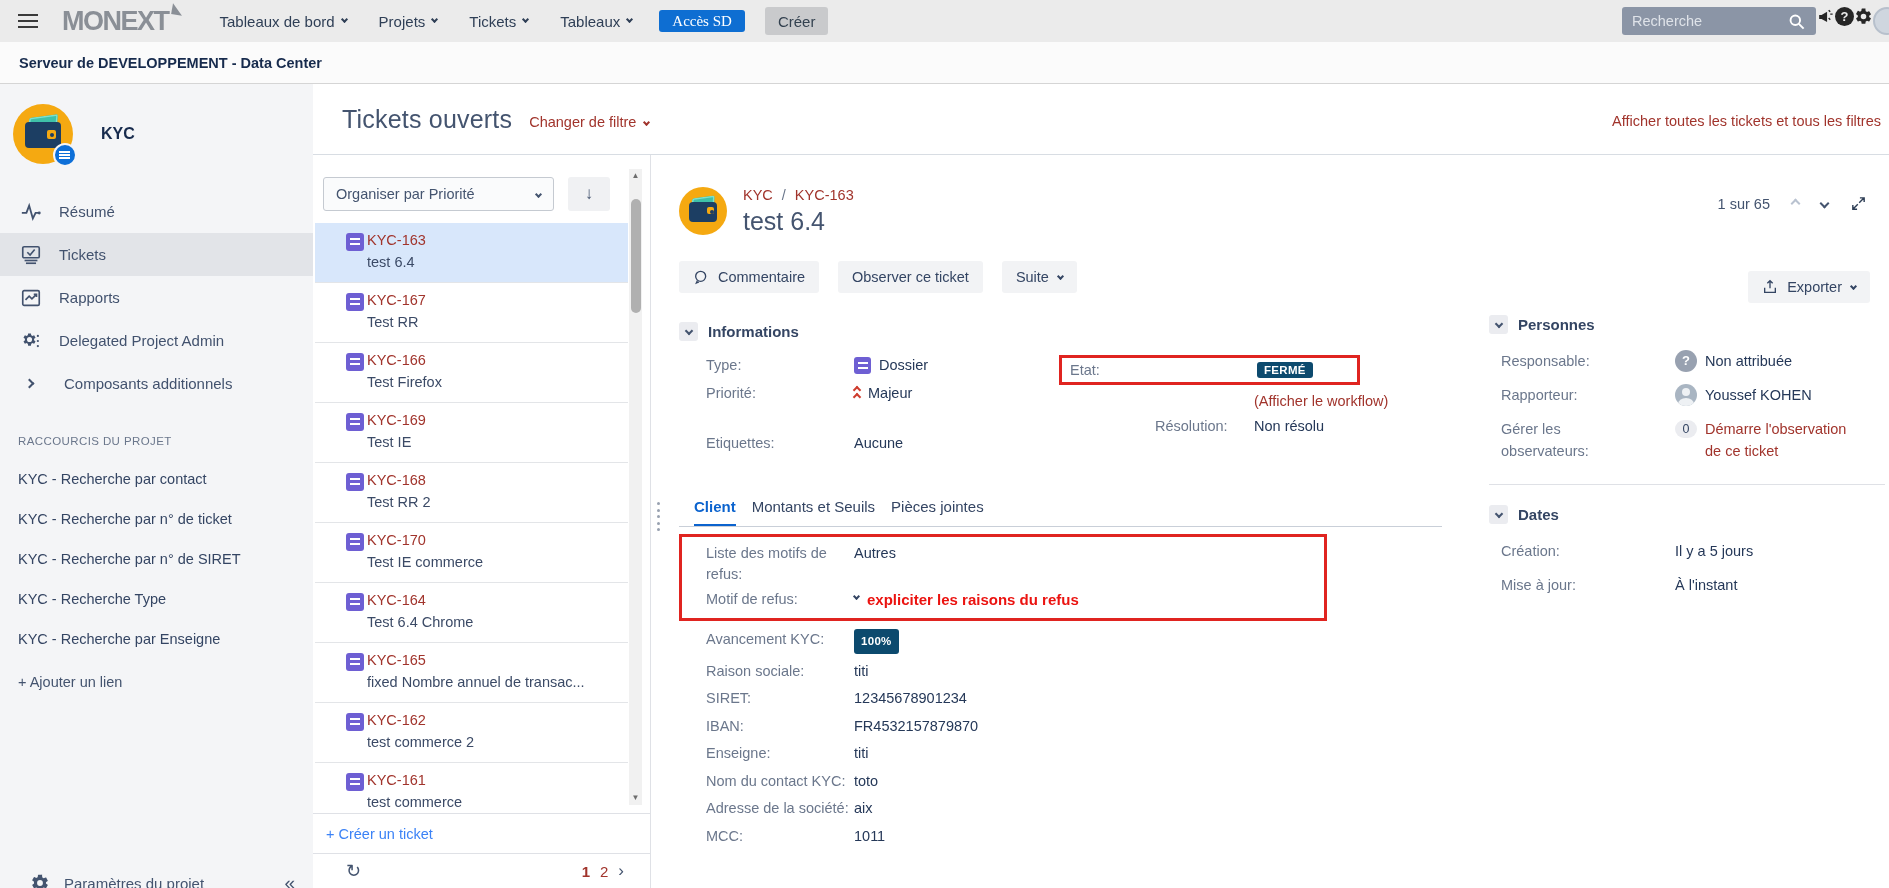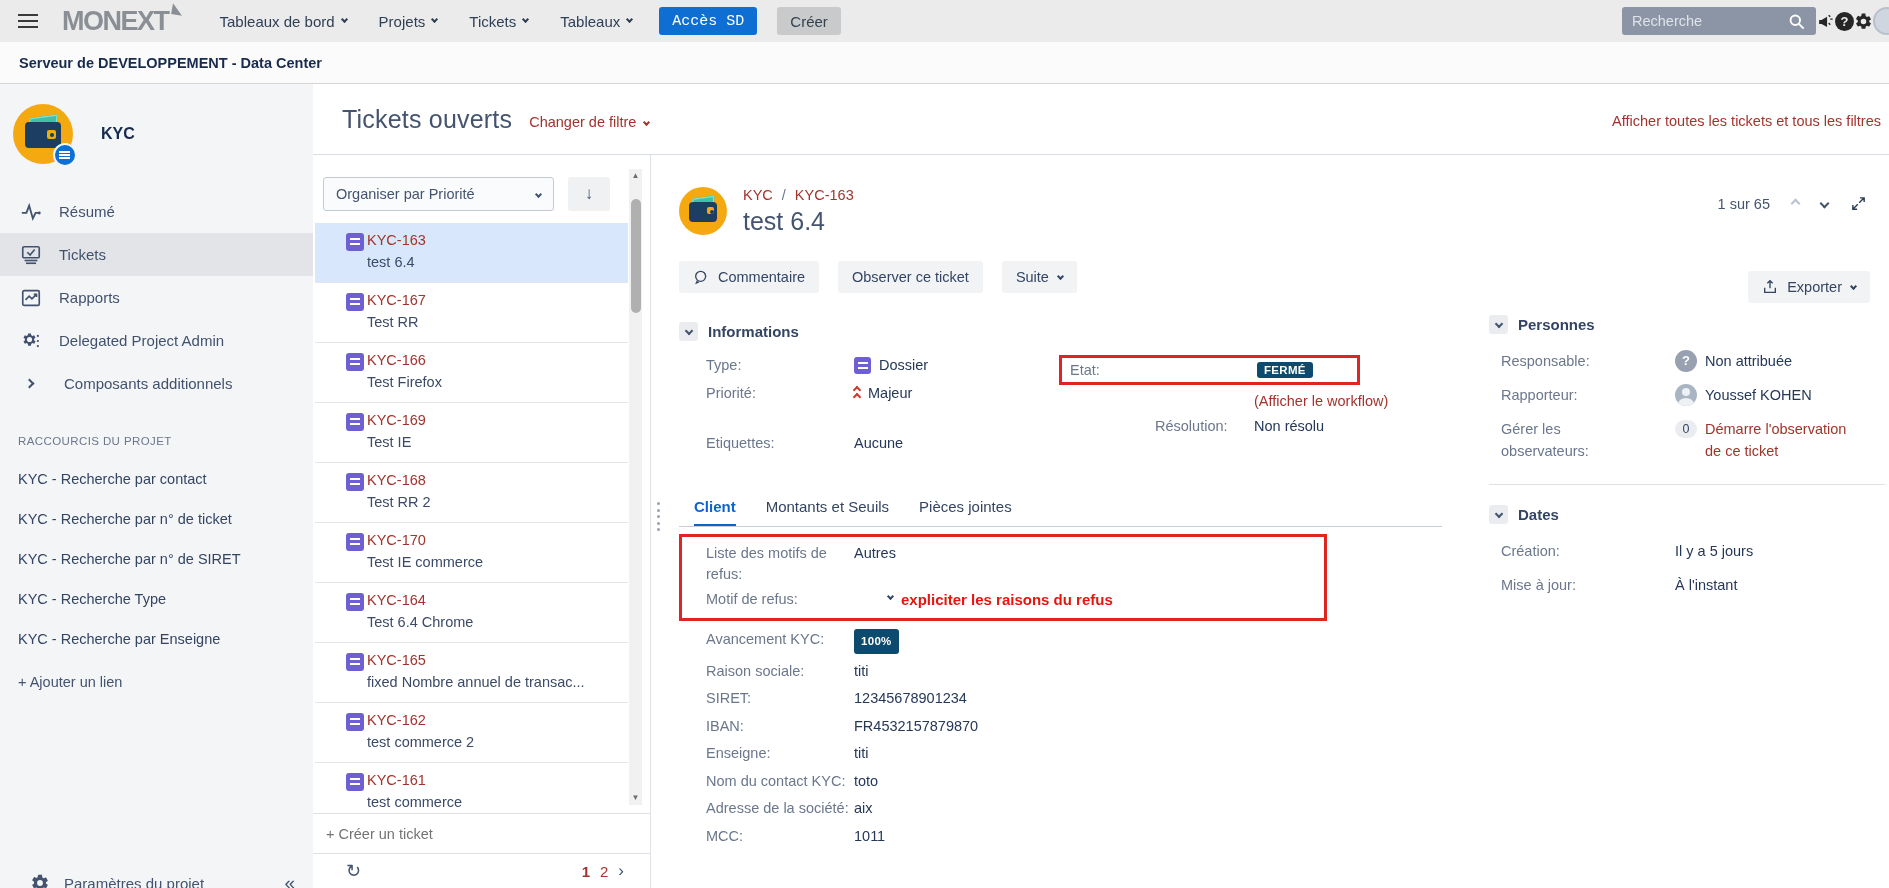--- a/index.html
+++ b/index.html
@@ -14,23 +14,23 @@
   .cv.sm { width:5px; height:5px; }
 
   
   .navbar { height:42px; background:#ebebeb; display:flex; align-items:center; padding:0 14px 0 18px; gap:10px; position:relative; }
   .burger { width:20px; height:14px; border-top:2px solid #3a3a3a; border-bottom:2px solid #3a3a3a; position:relative; margin-right:14px; cursor:pointer; }
   .burger::after { content:""; position:absolute; left:0; right:0; top:4px; height:2px; background:#3a3a3a; }
   .logo { font-size:27px; font-weight:bold; letter-spacing:-1.5px; color:#8a8f96; margin-right:18px; position:relative; padding-right:12px; }
   .logo .flag { position:absolute; right:-2px; top:-2px; width:0; height:0; border-bottom:11px solid #8a8f96; border-left:11px solid transparent; transform:rotate(100deg); }
   .nav-item { display:flex; align-items:center; gap:7px; color:#2f3f56; font-size:15px; padding:0 11px; cursor:pointer; height:42px; }
   .nav-item .cv { color:#2f3f56; margin-top:-3px; }
-  .btn-blue { background:#0e6ed2; color:#fff; border:none; border-radius:3px; height:28px; padding:0 13px; font-size:15px; font-family:Liberation Mono, monospace; margin-left:6px; cursor:pointer; }
+  .btn-blue { background:#0e6ed2; color:#fff; border:none; border-radius:3px; height:22px; padding:0 13px; font-size:15px; font-family:Liberation Serif, serif; margin-left:6px; cursor:pointer; }
   .btn-gray { background:#c9cacc; color:#33414f; border:none; border-radius:3px; height:28px; padding:0 13px; font-size:15px; font-family:inherit; margin-left:10px; cursor:pointer; }
-  .nav-right { margin-left:auto; display:flex; align-items:center; gap:0; }
+  .nav-right { margin-left:auto; display:flex; align-items:flex-start; gap:0; }
   .searchbox { display:flex; align-items:center; background:#8b95a6; border-radius:3px; height:28px; width:194px; padding:0 10px; }
   .searchbox input { flex:1; background:transparent; border:none; outline:none; color:#fff; font-size:14.5px; font-family:inherit; min-width:0; }
   .searchbox input::placeholder { color:#dfe3e9; }
   .nav-ico { width:19px; height:19px; color:#262626; cursor:pointer; display:flex; align-items:center; justify-content:center; }
   .nav-ico svg { width:19px; height:19px; display:block; }
   .help-ico { width:19px; height:19px; border-radius:50%; background:#262626; color:#ebebeb; font-size:13px; font-weight:bold; display:flex; align-items:center; justify-content:center; cursor:pointer; }
   .nav-avatar { width:28px; height:28px; border-radius:50%; background:#cfd6df; border:2px solid #b7c0cc; margin-right:-26px; flex:none; }
 
   
   .env { height:42px; background:#fbfbfb; border-bottom:1px solid #d5d5d5; display:flex; align-items:center; padding:0 19px; }
@@ -78,21 +78,21 @@
   .sort-dd .cv { margin-left:auto; color:#44546f; }
   .sort-btn { width:42px; height:34px; background:#f0f1f3; border:none; border-radius:3px; color:#44546f; font-size:17px; cursor:pointer; font-family:inherit; }
   .rows { margin:12px 22px 0 2px; height:623px; overflow:hidden; }
   .t-row { display:grid; grid-template-columns:52px 1fr; grid-template-rows:22px 22px; height:60px; padding-top:9px; border-bottom:1px solid #e3e5e8; cursor:pointer; background:#fff; }
   .t-row.sel { background:#d8e7fb; }
   .doc-ico { grid-row:1; width:18px; height:18px; margin-left:31px; margin-top:1px; background:#6e5fd3; border-radius:3px; position:relative; }
   .doc-ico::after { content:""; position:absolute; left:4px; top:5px; width:10px; height:9px; background:repeating-linear-gradient(#fff 0 2px, transparent 2px 5px); }
   .doc-ico.sm2 { width:17px; height:17px; margin:0; }
   .t-key { grid-column:2; grid-row:1; color:#a1342c; font-size:14.5px; }
   .t-sum { grid-column:2; grid-row:2; color:#3b4a66; font-size:14.5px; white-space:nowrap; overflow:hidden; }
-  .create-bar { position:absolute; left:0; right:0; bottom:34px; height:41px; border-top:1px solid #dfe1e6; border-bottom:1px solid #dfe1e6; display:flex; align-items:center; padding-left:13px; color:#737373; font-size:14.5px; background:#fff; cursor:pointer; }
+  .create-bar { position:absolute; left:0; right:0; bottom:34px; height:41px; border-top:1px solid #dfe1e6; border-bottom:1px solid #dfe1e6; display:flex; align-items:center; padding-left:13px; color:#3b82f6; font-size:14.5px; background:#fff; cursor:pointer; }
   .list-footer { position:absolute; left:0; right:0; bottom:0; height:34px; display:flex; align-items:center; padding:0 26px 0 33px; }
   .refresh { font-size:18px; color:#44546f; cursor:pointer; }
   .pager-pages { margin-left:auto; display:flex; gap:10px; font-size:15px; align-items:center; }
   .pager-pages .pg { color:#a1342c; cursor:pointer; }
   .pager-pages .pg.cur { font-weight:bold; }
   .pager-pages .nx { color:#44546f; font-size:17px; cursor:pointer; }
   
   .sbar { position:absolute; right:8px; top:14px; width:13px; height:636px; background:#f1f1f1; }
   .sbar .ar { position:absolute; left:0; width:13px; height:14px; font-size:8px; color:#6d6d6d; text-align:center; line-height:14px; cursor:pointer; }
   .sbar .ar.dn { bottom:0; }
@@ -133,21 +133,21 @@
   .prio-ico { display:flex; flex-direction:column; gap:1px; color:#ce3c2e; margin-top:4px; }
   .prio-ico .cv { width:6px; height:6px; border-width:2px; }
   .info-right { width:400px; }
   .etat-box { border:3px solid #e02420; width:301px; height:30px; display:flex; align-items:center; padding:0 8px; }
   .etat-box .flabel { padding-left:0; width:187px; }
   .lozenge { background:#0c4a6e; color:#fff; font-weight:bold; font-size:11.5px; letter-spacing:.3px; padding:2px 7px; border-radius:3px; }
   .wf-link { color:#a1342c; margin:8px 0 0 195px; cursor:pointer; width:max-content; }
   .res-row { display:flex; margin-top:7px; }
   .res-row .flabel { padding-left:96px; width:195px; }
 
-  .tabs { display:flex; gap:30px; margin:37px 0 0 43px; position:relative; }
+  .tabs { display:flex; gap:16px; margin:37px 0 0 43px; position:relative; }
   .tab { font-size:15px; color:#344563; padding-bottom:9px; cursor:pointer; }
   .tab.active { color:#0b63ce; font-weight:bold; border-bottom:2.5px solid #0b63ce; }
   .tab-rule { height:1px; background:#c9cfd8; width:763px; margin-left:28px; }
   .drag-dots { position:absolute; left:6px; top:347px; display:flex; flex-direction:column; gap:3.5px; }
   .drag-dots i { width:3px; height:3px; border-radius:50%; background:#98a1b0; }
 
   .refusal-box { border:3px solid #e02420; width:648px; margin:7px 0 0 28px; padding:6px 0 8px; }
   .refusal-box .flabel { padding-left:24px; width:172px; }
   .alert-red { color:#eb1310; font-weight:bold; font-size:15px; }
   .reason-cv { color:#344563; margin-top:5px; cursor:pointer; }
@@ -491,21 +491,21 @@
               <i></i>
               <i></i>
               <i></i>
             </div>
 
           <div class="refusal-box">
             <div class="frow" style="margin-bottom:4px;">
               <span class="flabel">Liste des motifs de refus:</span>
               <span class="fvalue">Autres</span>
             </div>
-            <div class="frow" style="margin-bottom:0;gap:34px;">
+            <div class="frow" style="margin-bottom:0;">
               <span class="flabel">Motif de refus:</span>
               <span class="fvalue">
                   <span class="cv sm reason-cv"></span>
                   <span class="alert-red">expliciter les raisons du refus</span>
                 </span>
             </div>
           </div>
 
           <div class="client-rows">
             <div class="frow">

